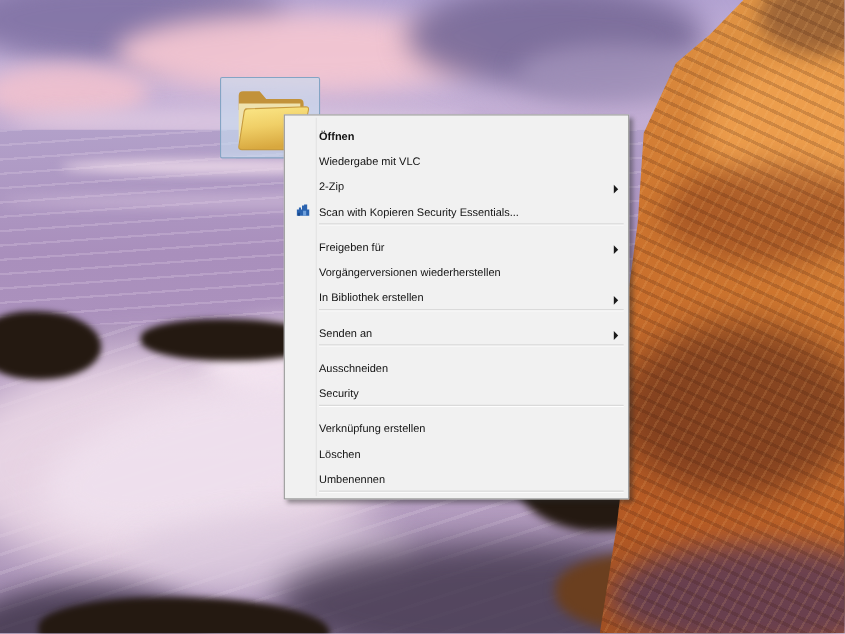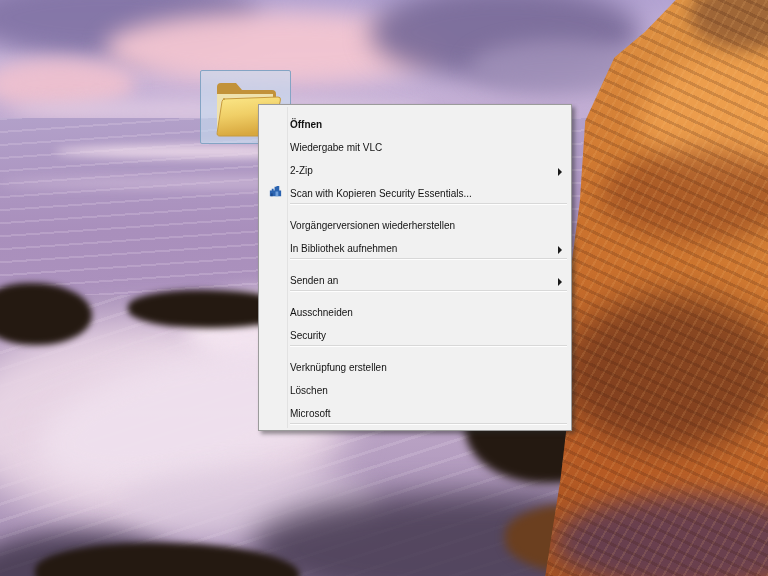--- a/index.html
+++ b/index.html
@@ -150,25 +150,30 @@
             <path d="M2 13 V7 h2 V5 h2 v2 h1 V3 h2 V2 h3 v5 h2 v6 Z" fill="#2a63b0"></path>
             <path d="M8 13 V8 h3 v5 Z" fill="#6fa0dc"></path>
             <path d="M3 13 v-3 h2 v3 Z" fill="#1c4a8c"></path>
           </svg>
         </span>
         <span class="label">Scan with Kopieren Security Essentials...</span>
       </div>
       <div class="menu-separator"></div>
       <div class="menu-item">
         <span class="gutter"></span>
+        <span class="label">Freigeben für</span>
+        <span class="arrow"></span>
+      </div>
+      <div class="menu-item">
+        <span class="gutter"></span>
         <span class="label">Vorgängerversionen wiederherstellen</span>
       </div>
       <div class="menu-item">
         <span class="gutter"></span>
-        <span class="label">In Bibliothek aufnehmen</span>
+        <span class="label">In Bibliothek erstellen</span>
         <span class="arrow"></span>
       </div>
       <div class="menu-separator"></div>
       <div class="menu-item">
         <span class="gutter"></span>
         <span class="label">Senden an</span>
         <span class="arrow"></span>
       </div>
       <div class="menu-separator"></div>
       <div class="menu-item">
@@ -183,18 +188,18 @@
       <div class="menu-item">
         <span class="gutter"></span>
         <span class="label">Verknüpfung erstellen</span>
       </div>
       <div class="menu-item">
         <span class="gutter"></span>
         <span class="label">Löschen</span>
       </div>
       <div class="menu-item">
         <span class="gutter"></span>
-        <span class="label">Microsoft</span>
+        <span class="label">Umbenennen</span>
       </div>
       <div class="menu-separator"></div>
     </div>
 
 </div>
 
 </body></html>

